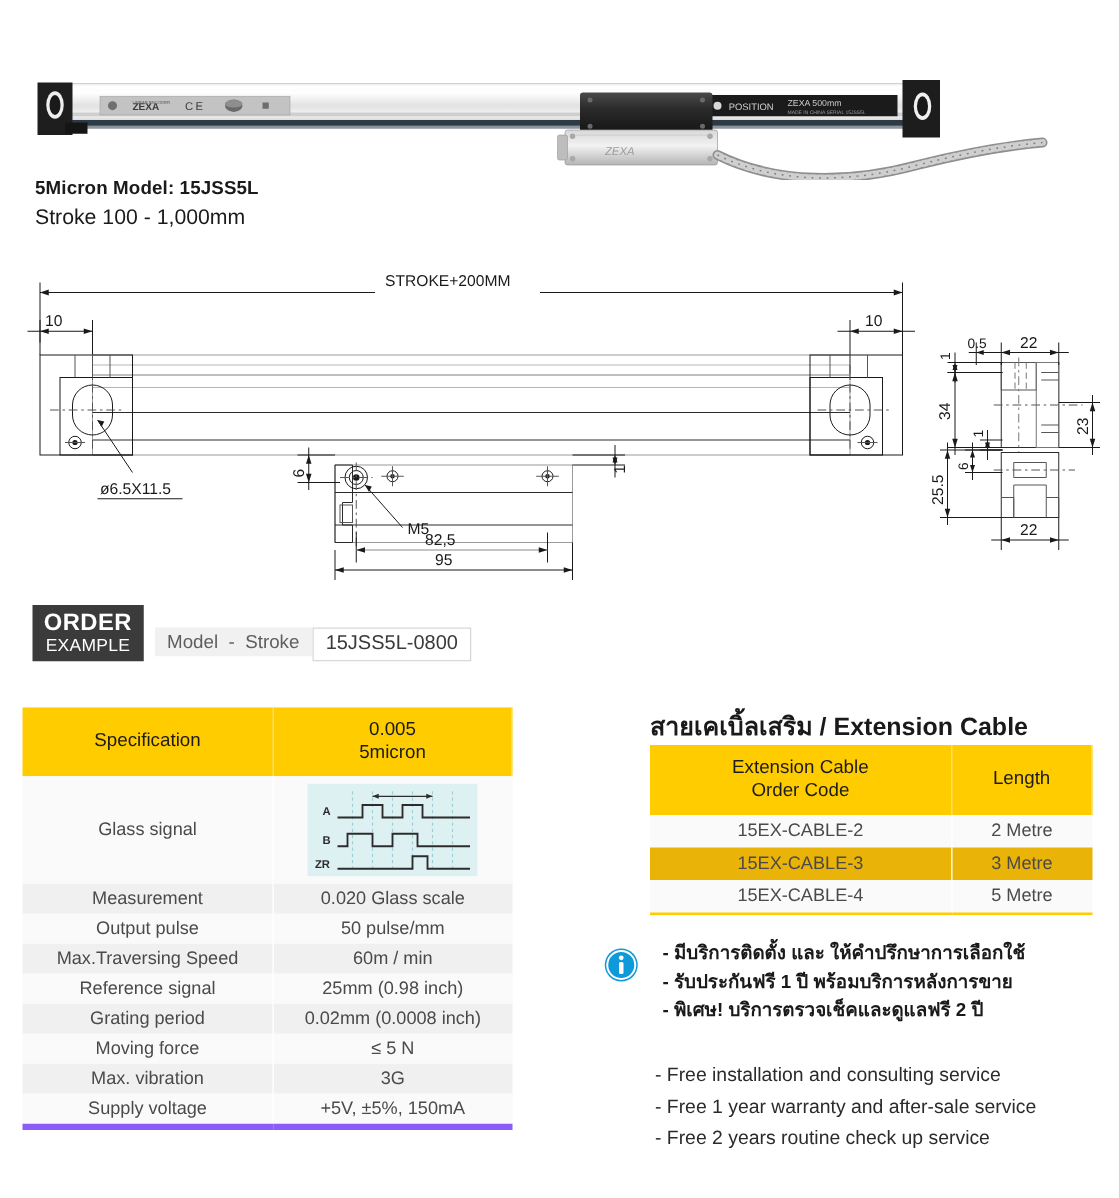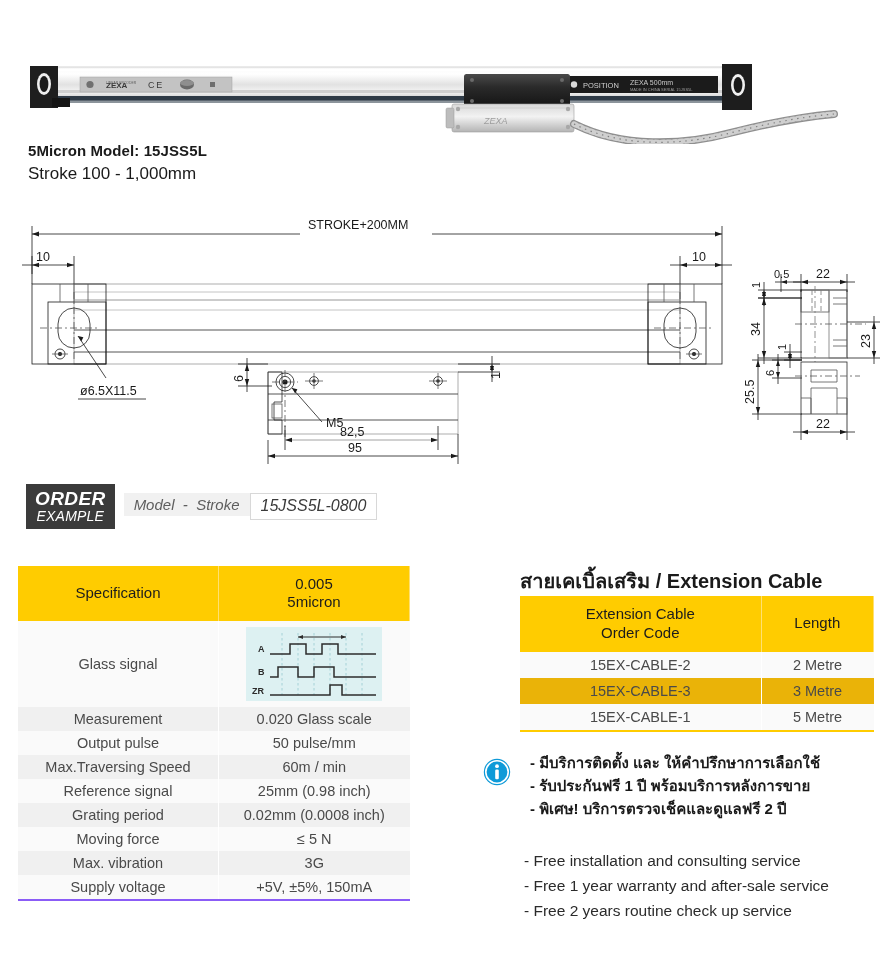--- a/index.html
+++ b/index.html
@@ -54,22 +54,21 @@
     width: 895px;
     height: 262px;
   }
 
   
   #order-example {
     position: absolute;
     left: 26px;
     top: 484px;
     display: flex;
-    align-items: center;
-    font-style: italic;
+    align-items: flex-end;
   }
   #order-tag {
     background: #3b3b3b;
     color: #ffffff;
     padding: 5px 9px 6px 9px;
     text-align: center;
     line-height: 1.04;
   }
   #order-tag .l1 { font-size: 19px; font-weight: bold; letter-spacing: .4px; display:block; }
   #order-tag .l2 { font-size: 14px; letter-spacing: .2px; display:block; }
@@ -115,21 +114,21 @@
     background: #ffcc00;
     color: #1c1c1c;
     font-size: 15px;
     padding: 9px 2px;
     line-height: 1.22;
     border-right: 1px solid #ffe072;
   }
   #spec-table tr.alt td { background: #f0f0f0; }
   #spec-table tr.plain td { background: #fafafa; }
   #spec-table tr.signal td { background: #fafafa; padding: 6px 2px; }
-  #spec-table tr.last td { border-bottom: 2px solid #8b5cf6; }
+  #spec-table tr.last td { border-bottom: 5px solid #8b5cf6; }
   #spec-table .col-label { width: 196px; }
 
   
   .waveform-box {
     width: 136px;
     height: 74px;
     margin: 0 auto;
     background: #ddf1f2;
     position: relative;
   }
@@ -581,21 +580,21 @@
     </tr>
     <tr class="plain">
       <td>15EX-CABLE-2</td>
       <td>2 Metre</td>
     </tr>
     <tr class="alt">
       <td>15EX-CABLE-3</td>
       <td>3 Metre</td>
     </tr>
     <tr class="plain last">
-      <td>15EX-CABLE-1</td>
+      <td>15EX-CABLE-4</td>
       <td>5 Metre</td>
     </tr>
   </tbody>
 </table>
 
 <div id="service-block">
   <div id="info-icon">
     <svg width="30" height="30" viewBox="0 0 30 30">
       <circle cx="15" cy="15" r="13.2" fill="#0e9ad8"></circle>
       <circle cx="15" cy="15" r="11.2" fill="none" stroke="#ffffff" stroke-width="1.6"></circle>

